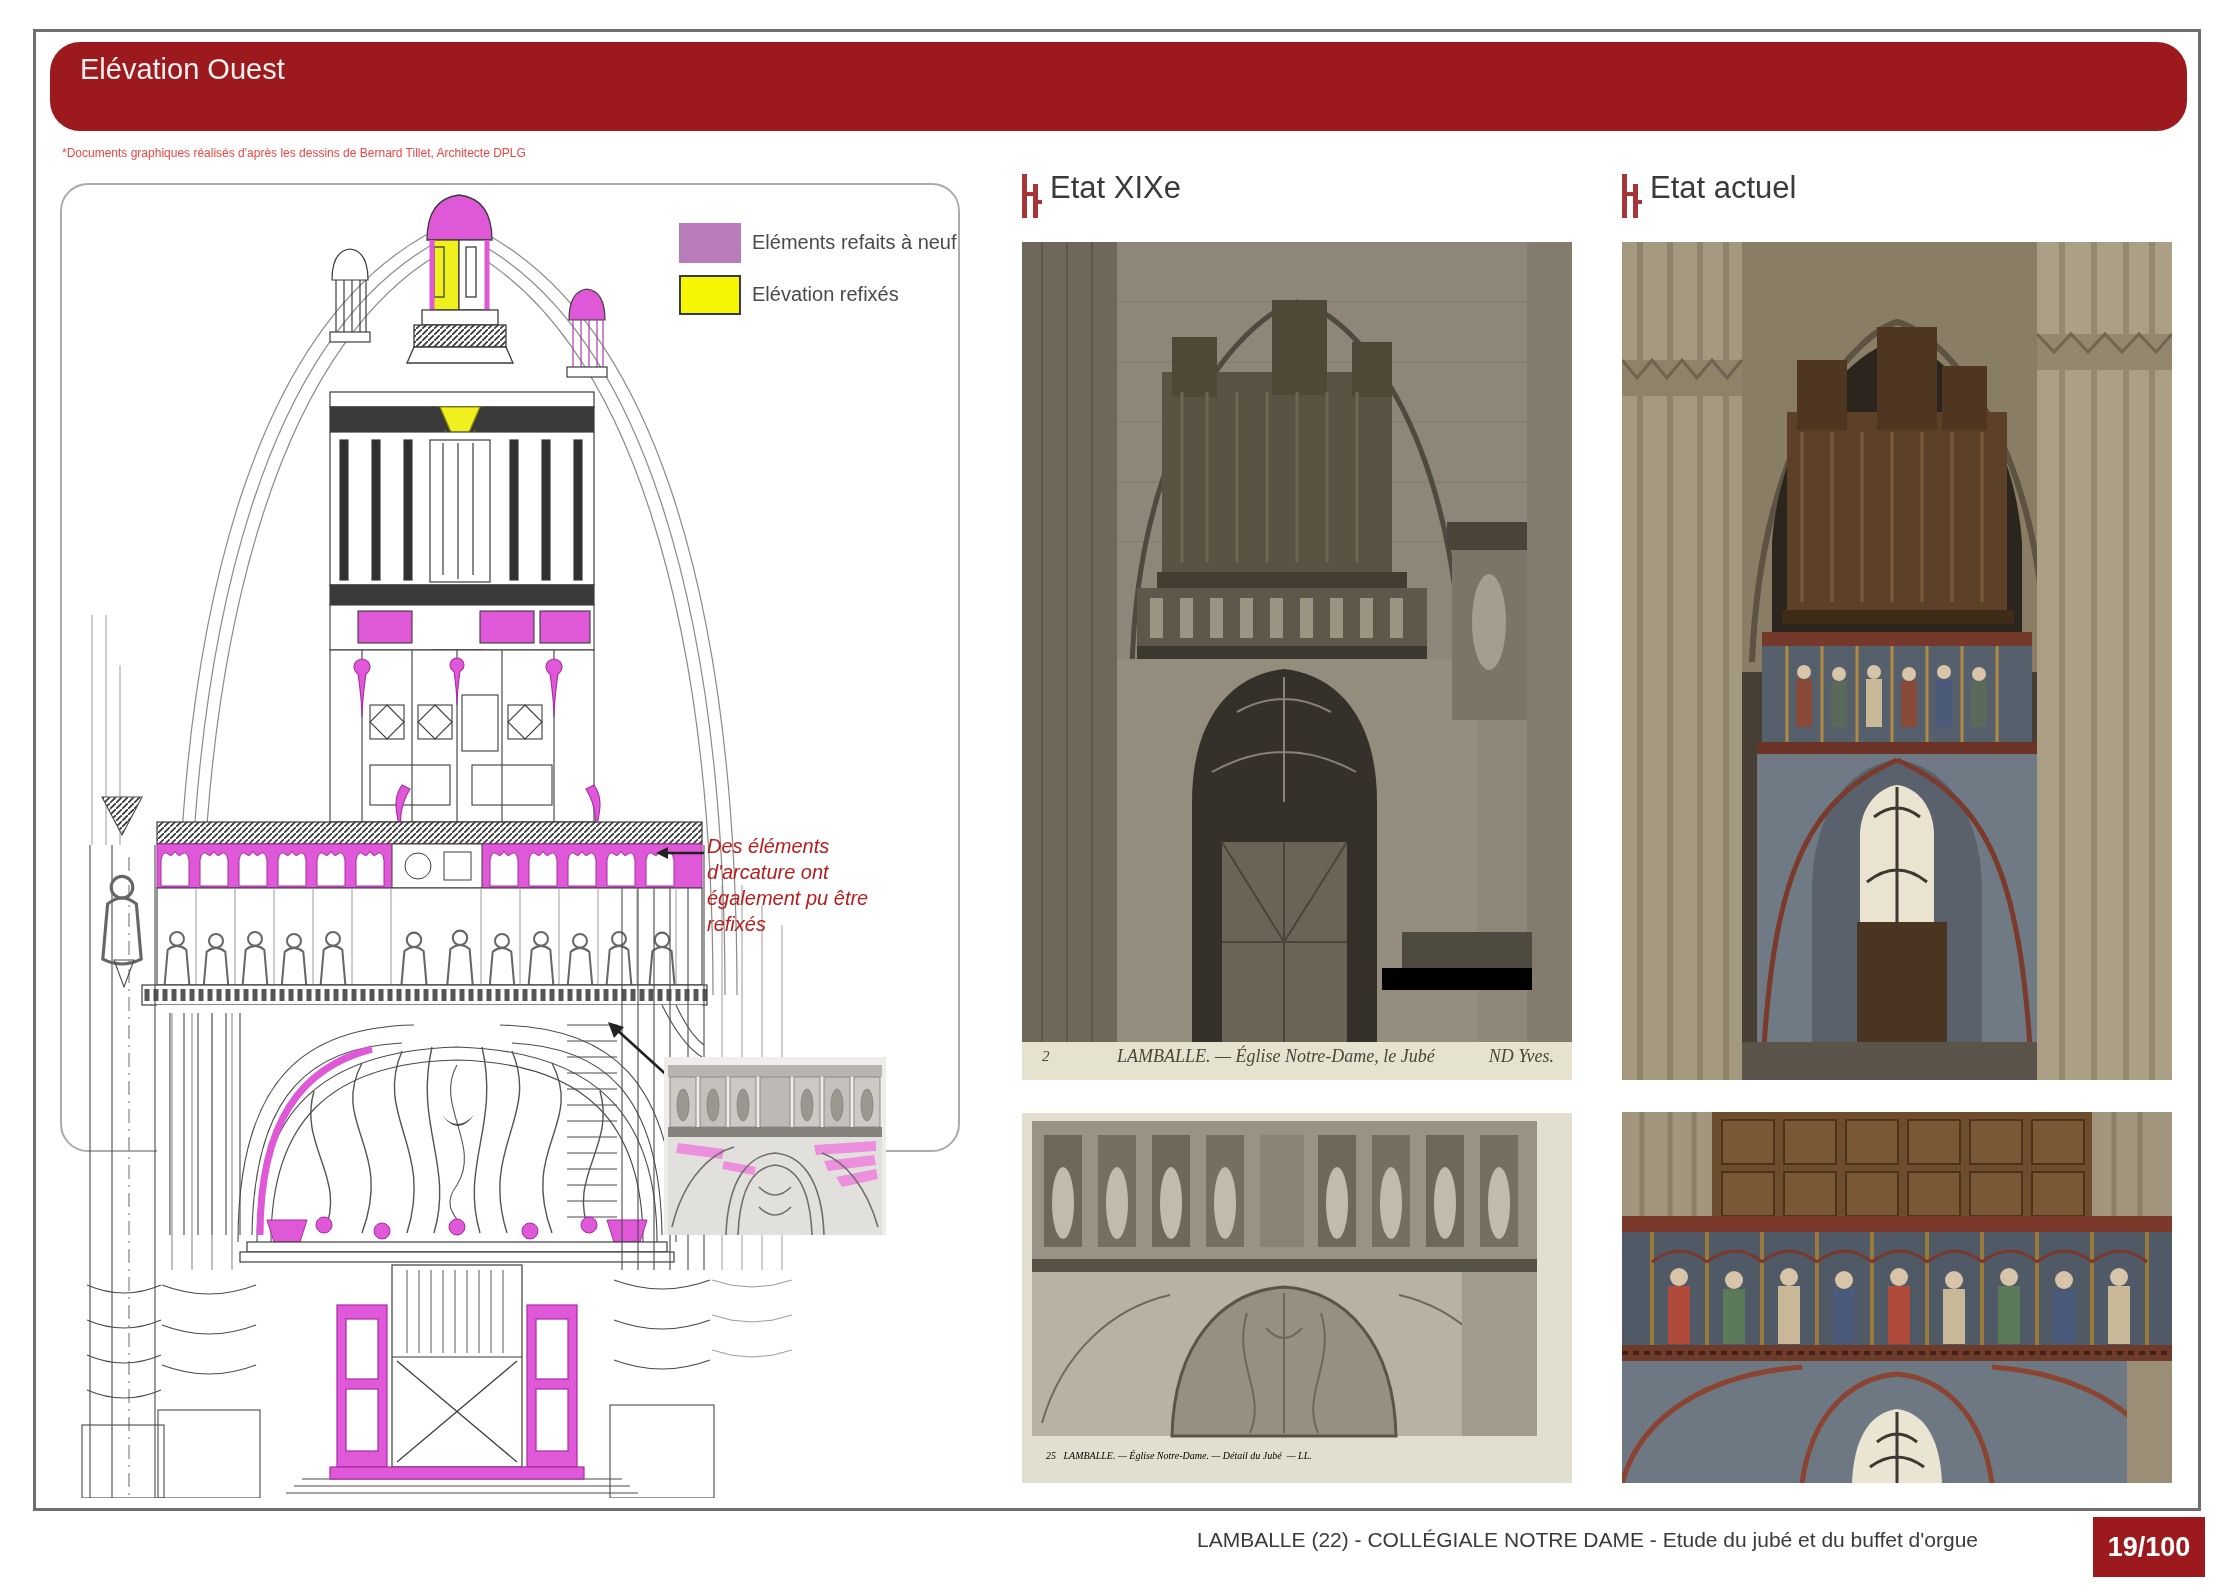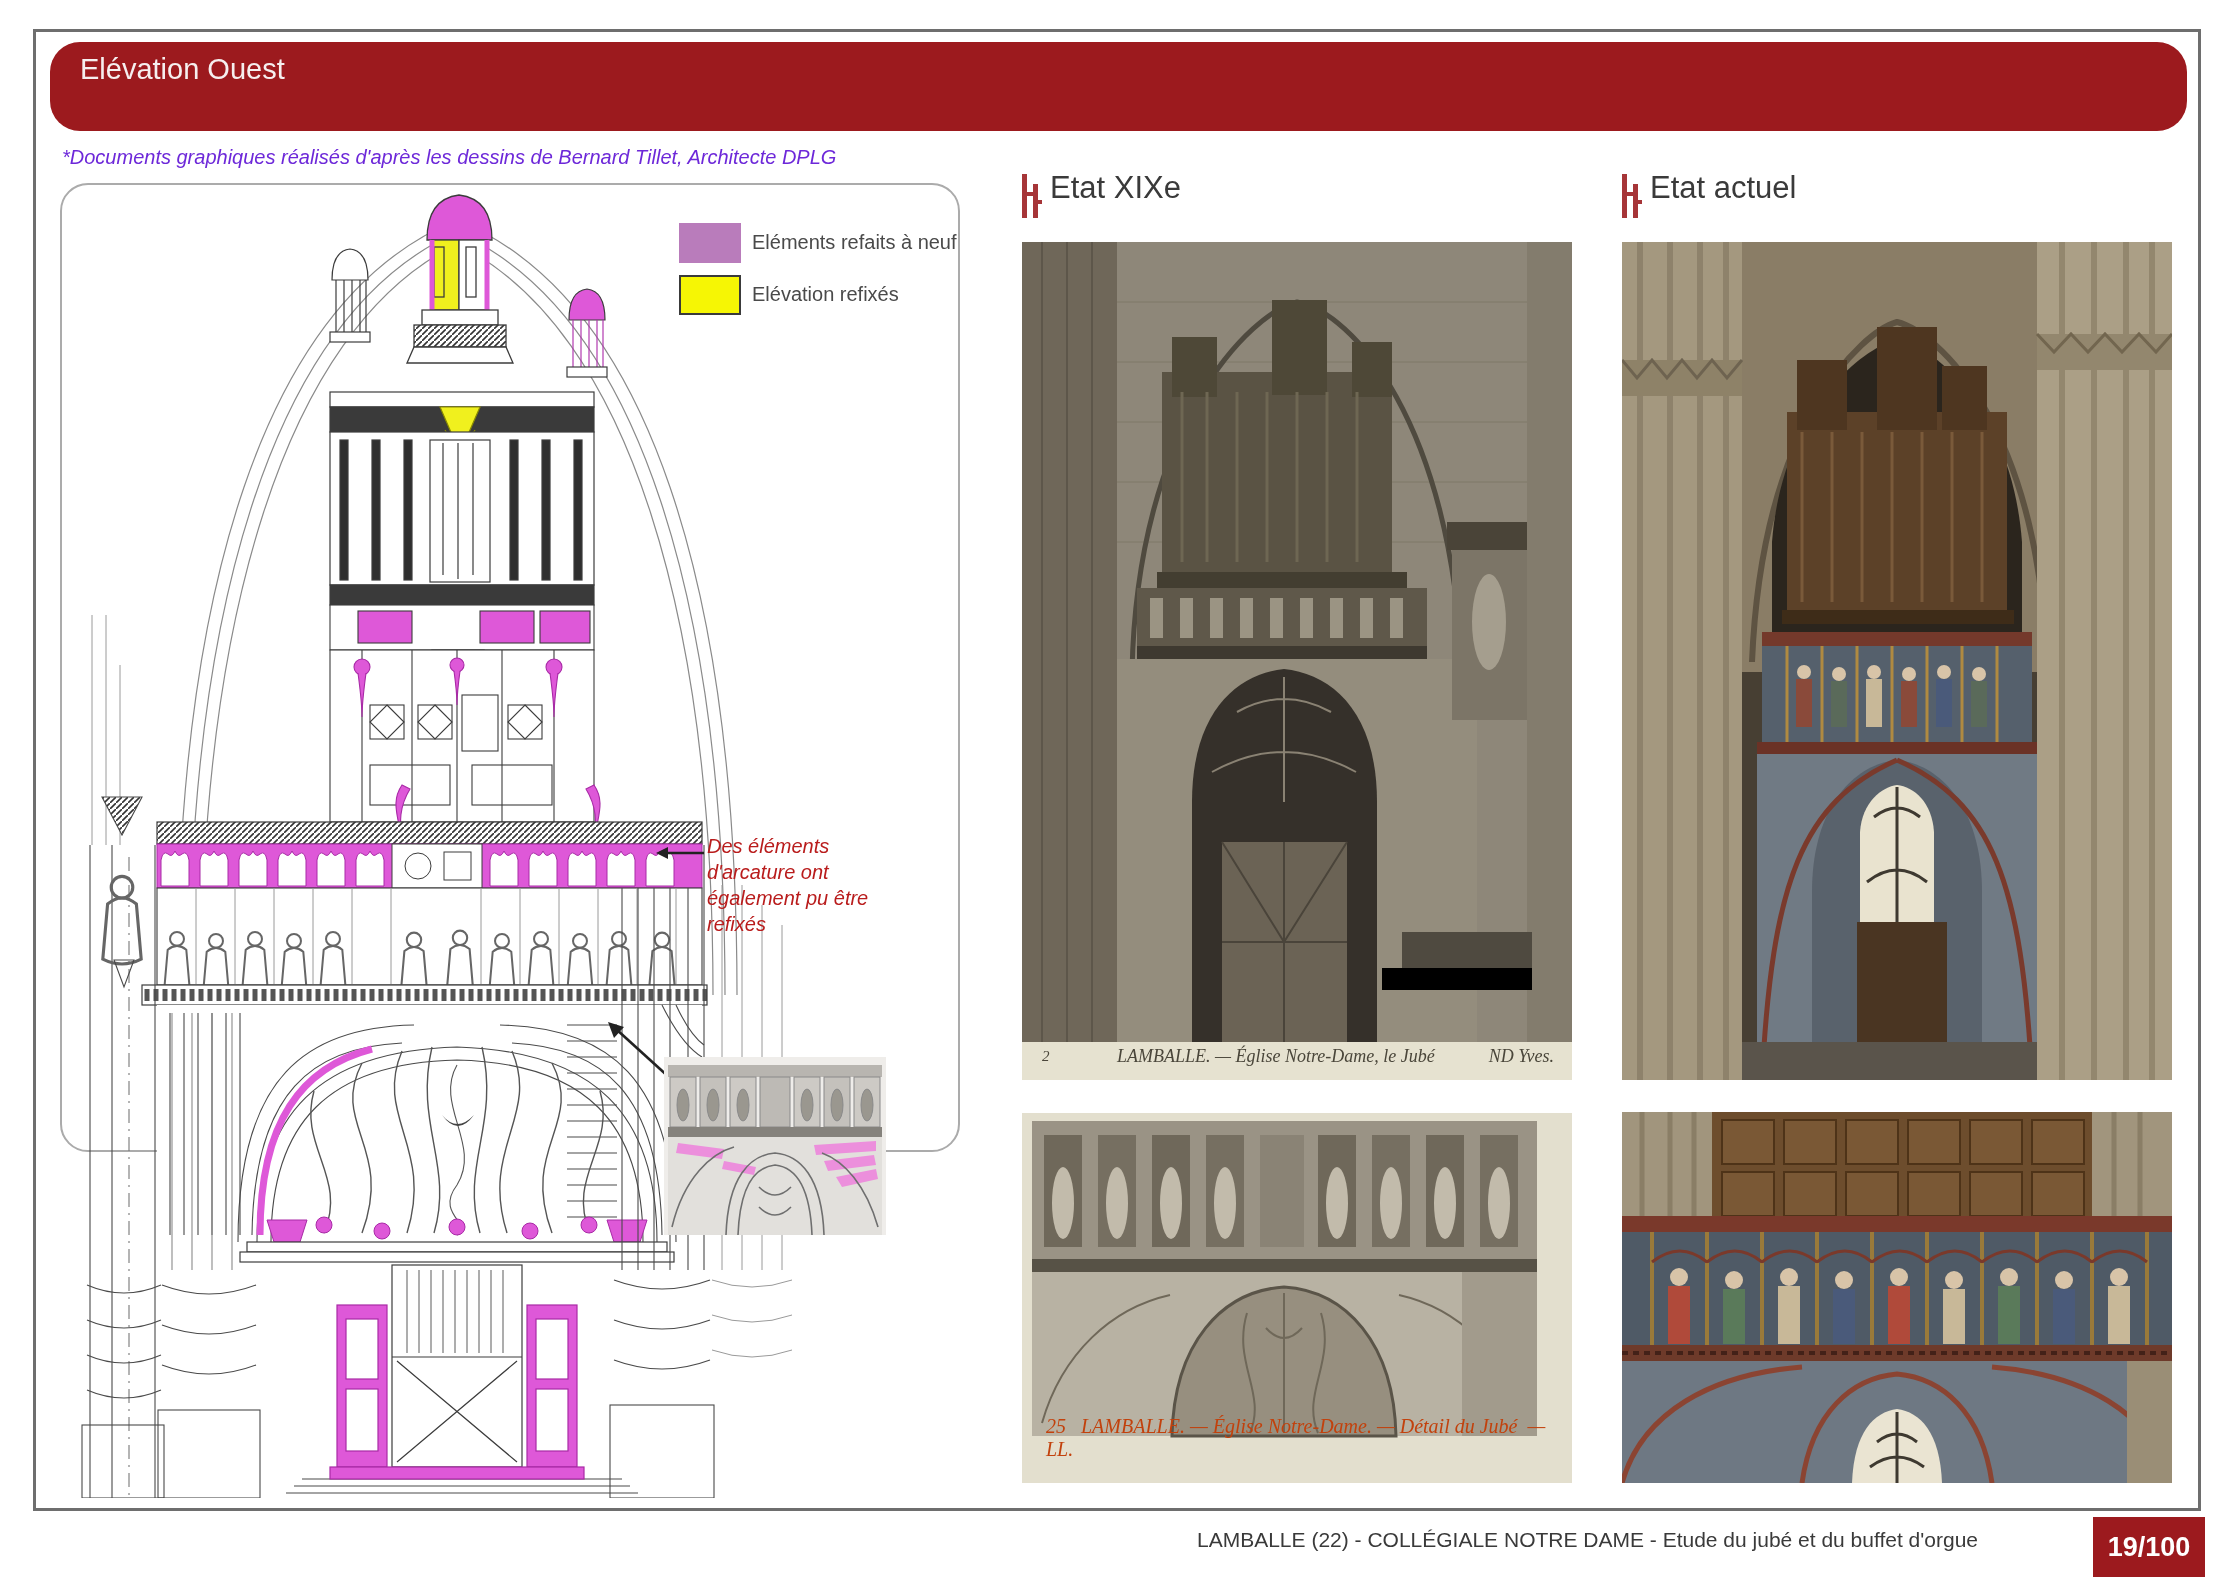--- a/index.html
+++ b/index.html
@@ -4,35 +4,35 @@
 <style>
   html,body{margin:0;padding:0;background:#fff;}
   .page{position:relative;width:2232px;height:1592px;background:#fff;
         font-family:"Liberation Sans",sans-serif;overflow:hidden;}
   .abs{position:absolute;}
   .frame{left:33px;top:29px;width:2168px;height:1482px;border:3px solid #6e6e6e;box-sizing:border-box;}
   .banner{left:50px;top:42px;width:2137px;height:89px;background:#9C1A1E;border-radius:30px;
           color:#F6EFEF;padding:10px 0 0 30px;box-sizing:border-box;}
   .banner-line1{font-variant:small-caps;font-size:36px;letter-spacing:1px;line-height:40px;}
   .banner-line2{font-size:29px;line-height:34px;}
-  .credit{left:62px;top:146px;font-size:20px;color:#6d28d9;font-style:italic;}
+  .credit{left:62px;top:146px;font-size:12px;color:#ef4444;}
   .panel{left:60px;top:183px;width:900px;height:969px;border:2px solid #ABABAB;border-radius:28px;box-sizing:border-box;background:#fff;}
   .legend-swatch-new{left:617px;top:38px;width:62px;height:40px;background:#B97CBB;}
   .legend-swatch-refixed{left:617px;top:90px;width:58px;height:36px;background:#F6F604;border:2px solid #3a3a3a;}
   .legend-label{font-size:20px;color:#4a4a4a;}
   .annotation{left:645px;top:648px;width:185px;font-style:italic;font-size:20px;line-height:1.3;color:#b91c1c;}
   .col-head{font-size:31px;color:#3a3a3a;top:170px;}
   .photo{position:absolute;display:block;margin:0;padding:0;}
   .pc-caption{position:absolute;left:0;right:0;bottom:4px;height:34px;
               font-family:"Liberation Serif",serif;font-style:italic;color:#4a463a;font-size:18px;}
   .pc-caption .idx{position:absolute;left:20px;top:6px;font-size:15px;}
   .pc-caption .cap{position:absolute;left:95px;top:4px;}
   .pc-caption .cred{position:absolute;right:18px;top:4px;}
   .pc2-caption{position:absolute;left:24px;bottom:22px;font-family:"Liberation Serif",serif;
-               font-style:italic;color:#c2410c;font-size:20px;}
+               font-style:italic;color:#000000;font-size:10px;}
   .footer{left:1197px;top:1526px;font-size:21px;color:#3a3a3a;line-height:27px;}
   .badge{left:2093px;top:1517px;width:112px;height:60px;background:#9C1A1E;color:#fff;
          font-size:27px;font-weight:bold;display:flex;align-items:center;justify-content:center;}
   svg{display:block;}
 </style>
 </head>
 <body>
 
 <div class="page">
 

